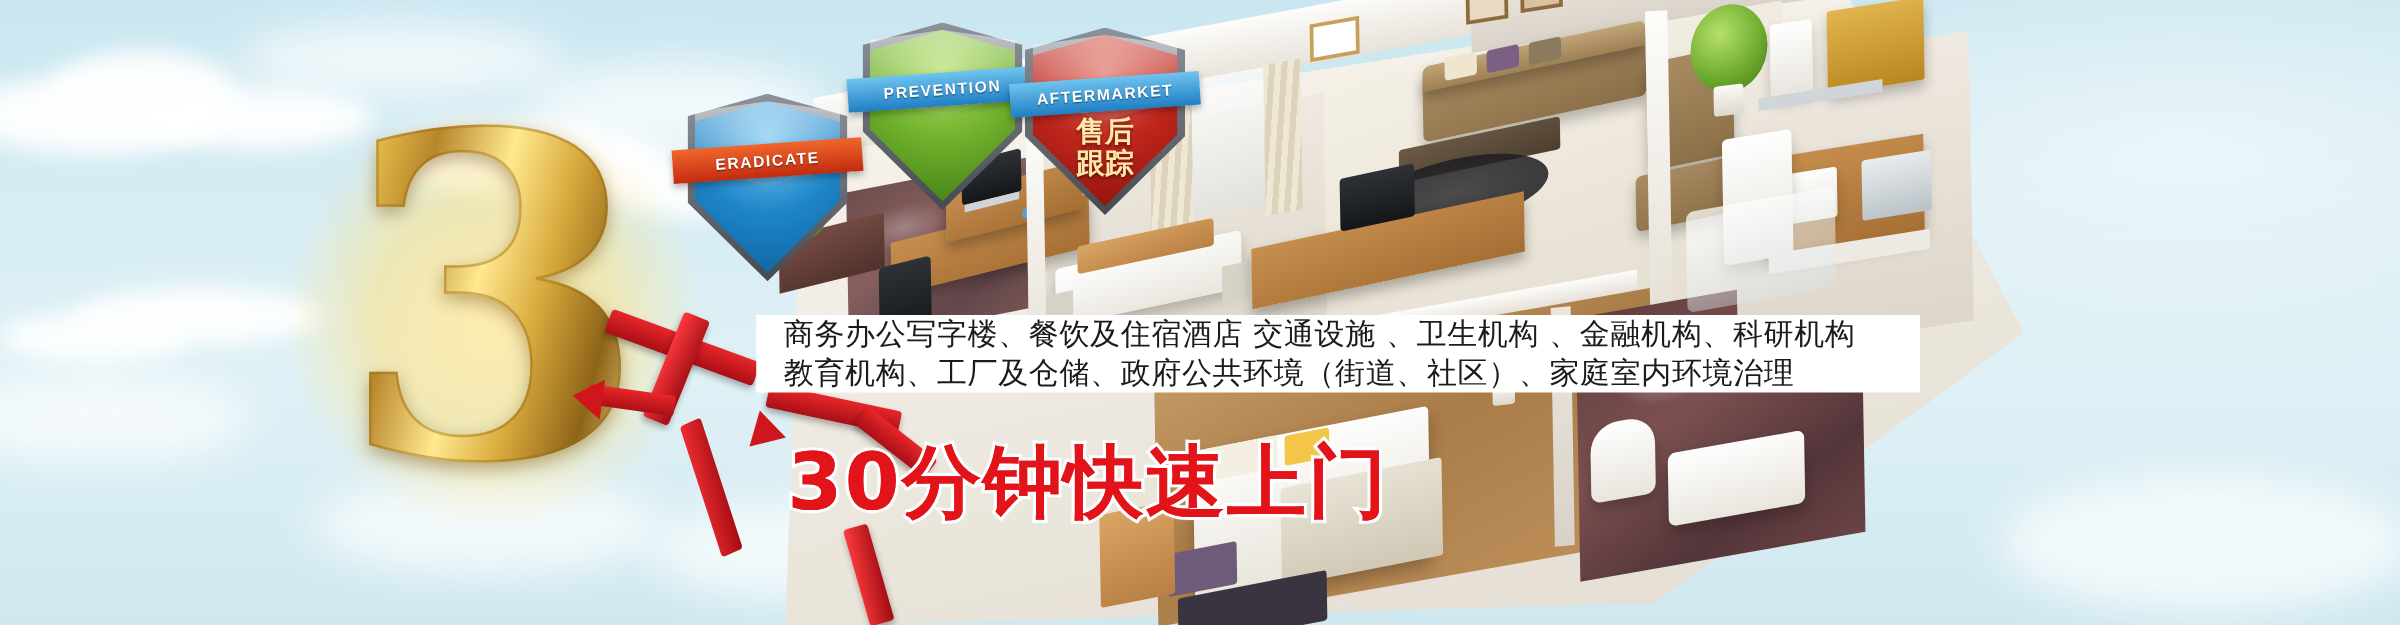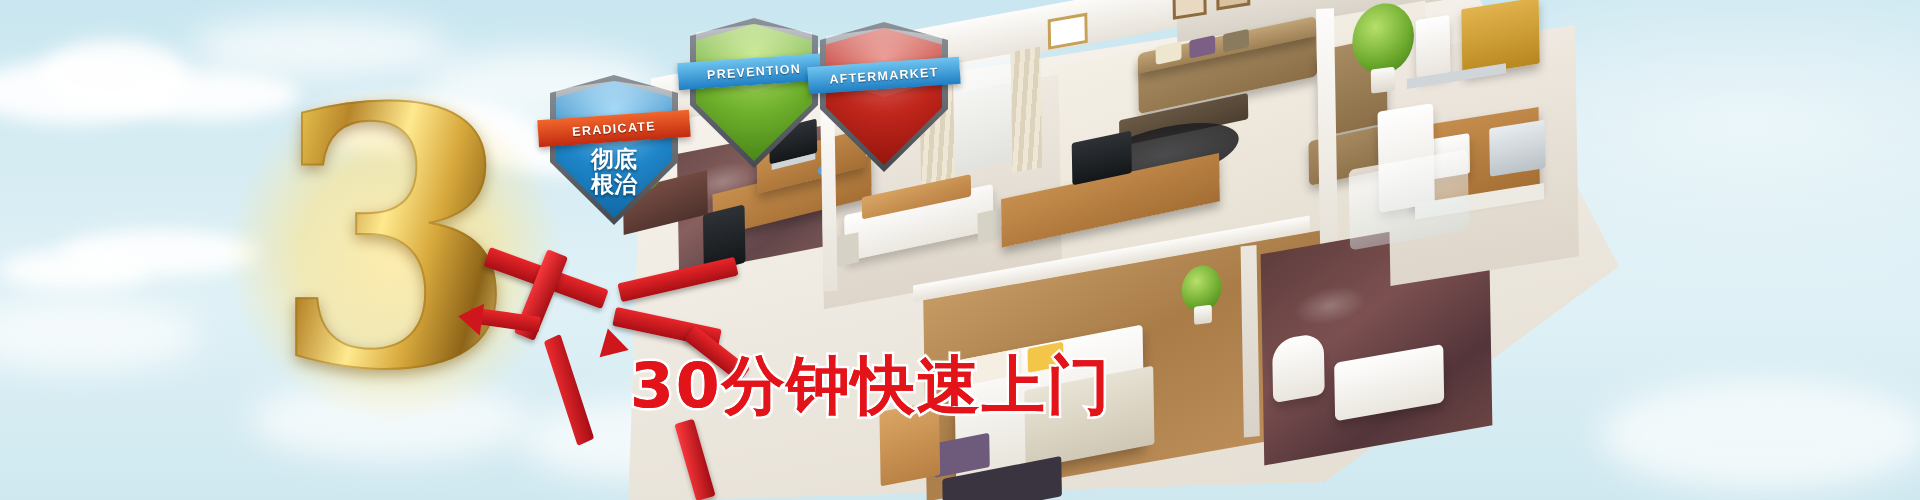--- a/index.html
+++ b/index.html
@@ -288,37 +288,41 @@
     <div id="arrow-head"></div>
   </div>
   <div id="arrow2-shaft"></div>
   <div id="arrow2-head"></div>
 
   <div class="shield sh-blue" id="shield1">
     <div class="rim"></div>
     <div class="inner"></div>
     <div class="gloss"></div>
     <div class="sash sash-red">ERADICATE</div>
-    <div class="sh-cn">
-      <div>彻底</div>
-      <div>根治</div>
-    </div>
   </div>
 
   <div class="shield sh-green" id="shield2">
     <div class="rim"></div>
     <div class="inner"></div>
     <div class="gloss"></div>
     <div class="sash sash-blue">PREVENTION</div>
   </div>
 
   <div class="shield sh-red" id="shield3">
     <div class="rim"></div>
     <div class="inner"></div>
     <div class="gloss"></div>
     <div class="sash sash-blue">AFTERMARKET</div>
-  </div>
-
+    <div class="sh-cn cn-yellow">
+      <div>售后</div>
+      <div>跟踪</div>
+    </div>
+  </div>
+
+  <div id="textpanel">
+    <div class="tp-line">商务办公写字楼、餐饮及住宿酒店 交通设施 、卫生机构 、金融机构、科研机构</div>
+    <div class="tp-line">教育机构、工厂及仓储、政府公共环境（街道、社区）、家庭室内环境治理</div>
+  </div>
 
   <div id="headline">30分钟快速上门</div>
   <div id="headline-fill">30分钟快速上门</div>
 
 </div>
 
 </body></html>

